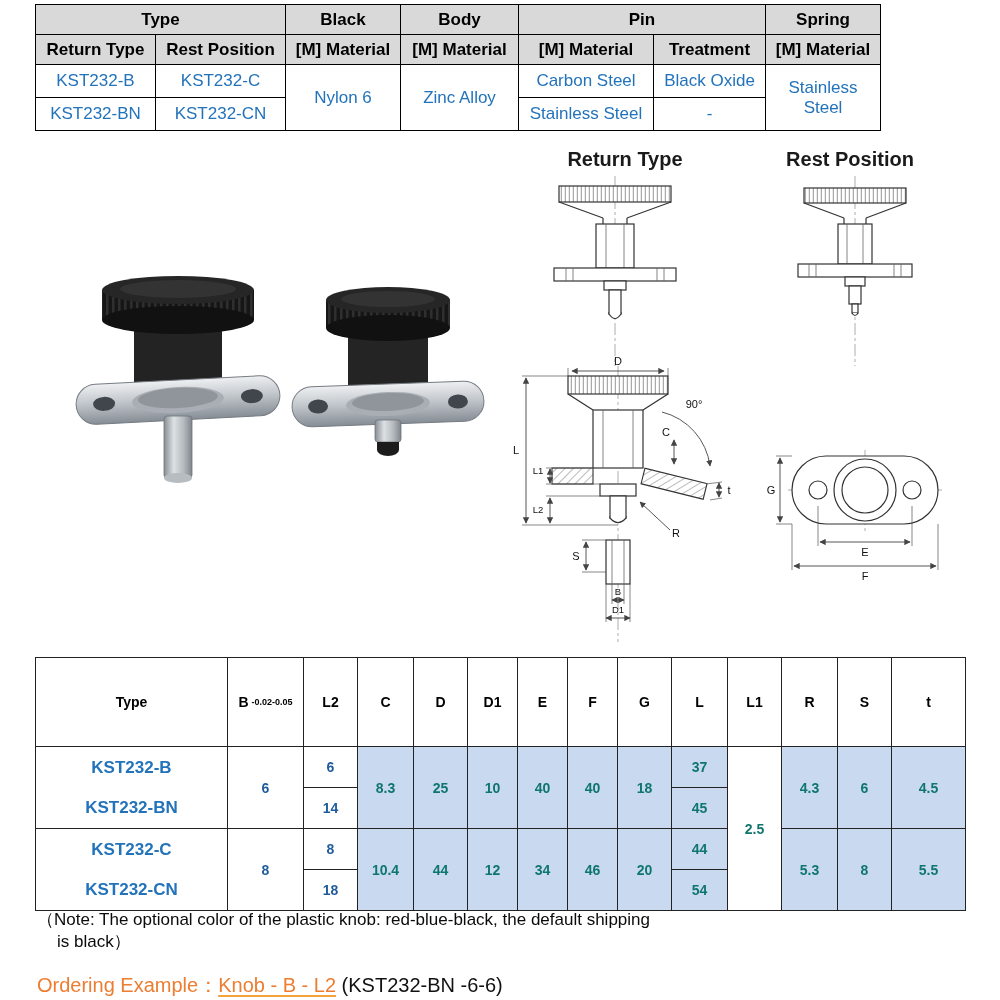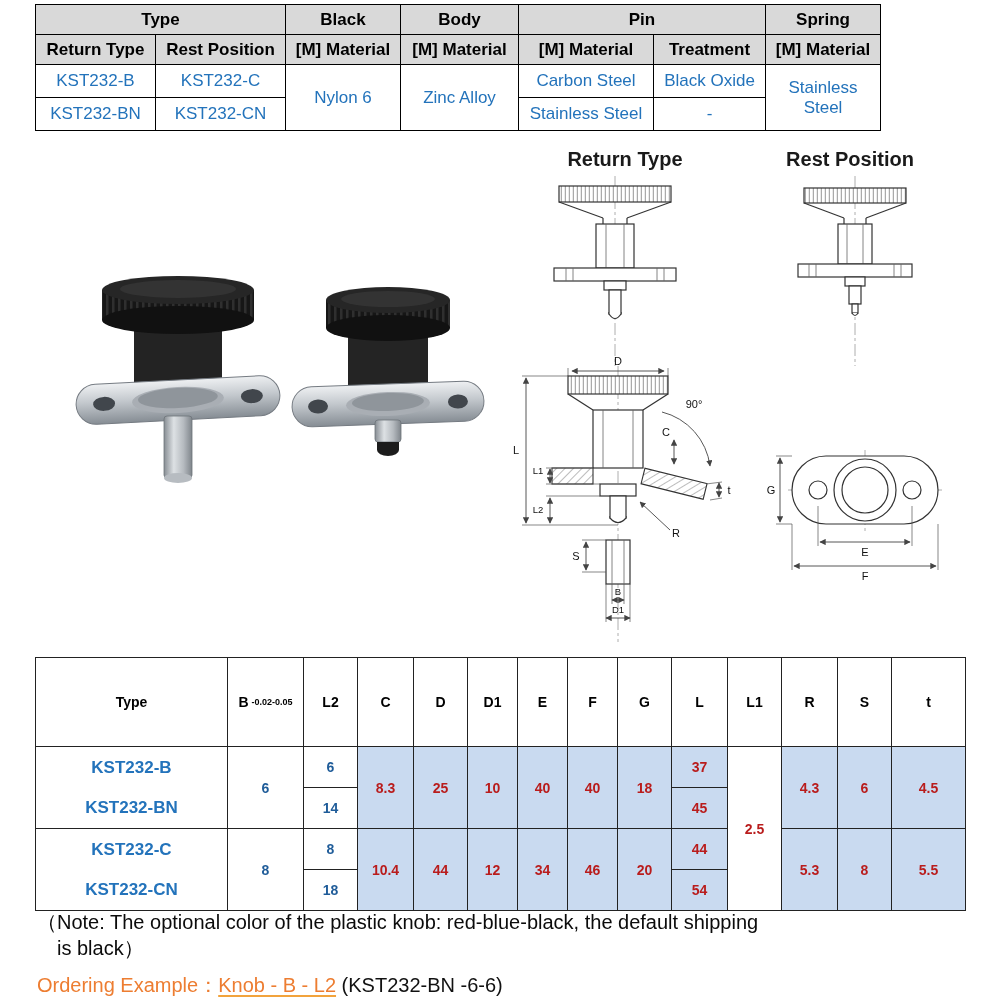--- a/index.html
+++ b/index.html
@@ -12,30 +12,30 @@
   .spec-table th{background:#d9d9d9;font-size:17px;font-weight:700;color:#000;height:29px;}
   .spec-table td{color:#2373bb;font-size:17px;height:32px;line-height:1.15;}
 
   
   .draw-title{position:absolute;font-size:20px;font-weight:700;color:#1a1a1a;text-align:center;width:180px;}
 
   
   .dim-table{position:absolute;left:35px;top:657px;border-collapse:collapse;table-layout:fixed;}
   .dim-table th,.dim-table td{border:1.3px solid #222;text-align:center;vertical-align:middle;padding:0;}
   .dim-table th{background:#fff;font-size:14px;font-weight:700;color:#000;height:88px;}
-  .dim-table td{font-size:14px;font-weight:700;color:#b91c1c;height:40px;background:#fff;}
+  .dim-table td{font-size:14px;font-weight:700;color:#0f766e;height:40px;background:#fff;}
   td.blue{background:#c9daf0;}
   td.typecell{color:#2373bb;font-size:17px;font-weight:700;}
   .typeline{height:40px;line-height:40px;}
   td.bval{color:#1f5c99;}
   .bwrap{display:inline-flex;align-items:center;gap:3px;}
   .tol{display:inline-flex;flex-direction:row;font-size:9px;line-height:1.2;text-align:left;font-weight:700;}
 
   
-  .note{position:absolute;left:37px;top:909px;width:925px;font-size:20px;color:#0b0b0b;line-height:1.32;}
+  .note{position:absolute;left:37px;top:909px;width:925px;font-size:17px;color:#0b0b0b;line-height:1.32;}
   .note .l2{padding-left:20px;}
   .ordering{position:absolute;left:37px;top:972px;font-size:20px;color:#111;}
   .ord-orange{color:#ed7d31;text-align:right;}
   .ord-underline{text-decoration:underline;text-underline-offset:3px;text-decoration-color:#f2a33c;}
 
   
   svg text.lbl{font-family:"Liberation Sans",sans-serif;font-size:11px;fill:#111;text-anchor:middle;}
   svg text.lbl-s{font-size:9.5px;}
   .ln{stroke:#333;stroke-width:1.2;fill:none;}
   .thin{stroke:#666;stroke-width:0.8;fill:none;}

